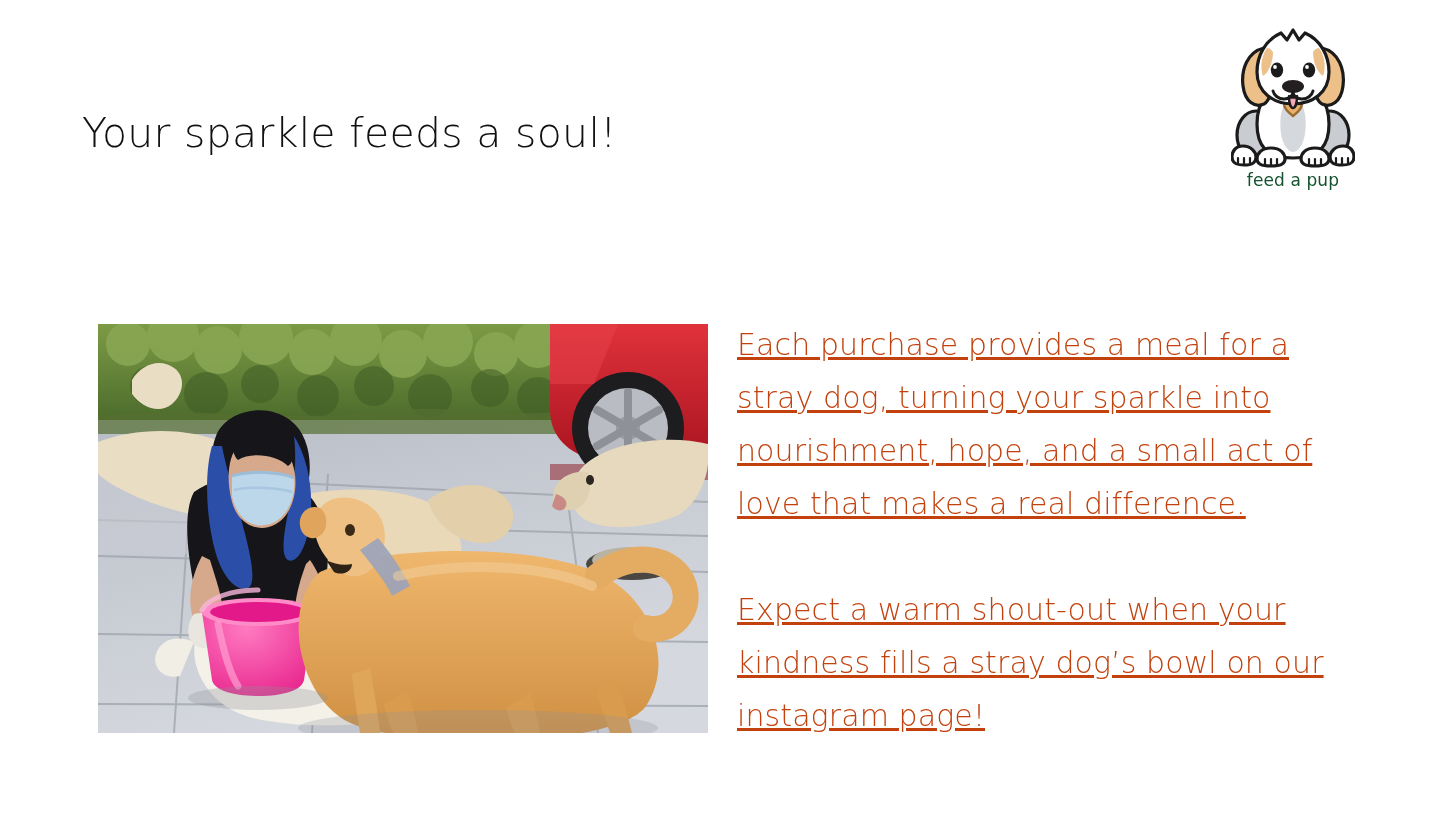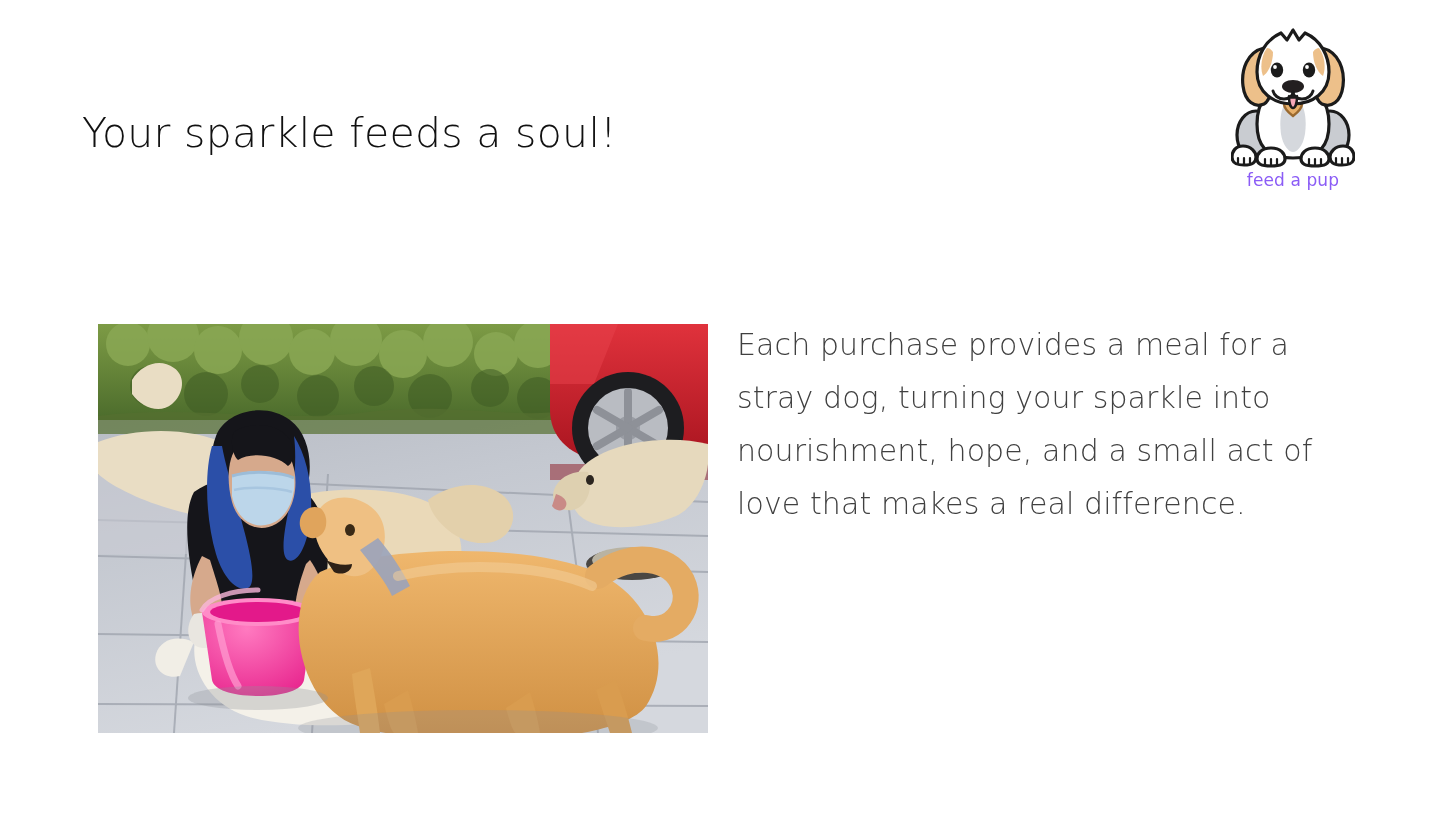--- a/index.html
+++ b/index.html
@@ -41,21 +41,21 @@
   .logo-mark {
     display: block;
     width: 124px;
     height: 150px;
     margin: 0 auto;
   }
   .logo-caption {
     font-family: "DejaVu Sans", sans-serif;
     font-size: 17px;
     line-height: 20px;
-    color: #8b5cf6;
+    color: #14532d;
     margin-top: -2px;
     letter-spacing: 0.1px;
   }
 
   
   .photo-frame {
     position: absolute;
     left: 98px;
     top: 324px;
     width: 610px;
@@ -68,22 +68,23 @@
   
   .body-copy {
     position: absolute;
     left: 737px;
     top: 318px;
     width: 625px;
     font-family: "DejaVu Sans", sans-serif;
     font-weight: 300;
     font-size: 30px;
     line-height: 53px;
-    color: #404040;
+    color: #c2410c;
     letter-spacing: 0.1px;
+    text-decoration: underline;
   }
   .body-copy p { margin: 0; }
   .body-copy .para-gap { height: 53px; }
 </style>
 </head>
 <body>
 
 <div class="slide-title">Your sparkle feeds a soul!</div>
 
 <div class="logo-block">
@@ -326,13 +327,14 @@
     <path d="M300 252 C 360 238 444 240 494 262" fill="none" stroke="#f3cd99" stroke-width="10" opacity="0.55" stroke-linecap="round"></path>
 
     <ellipse cx="380" cy="404" rx="180" ry="18" fill="#8d9199" opacity="0.25"></ellipse>
     <ellipse cx="160" cy="374" rx="70" ry="12" fill="#8d9199" opacity="0.3"></ellipse>
   </svg>
 </div>
 
 <div class="body-copy">
   <p>Each purchase provides a meal for a stray dog, turning your sparkle into nourishment, hope, and a small act of love that makes a real difference.</p>
   <div class="para-gap"></div>
+  <p>Expect a warm shout-out when your kindness fills a stray dog’s bowl on our instagram page!</p>
 </div>
 
 </body></html>

